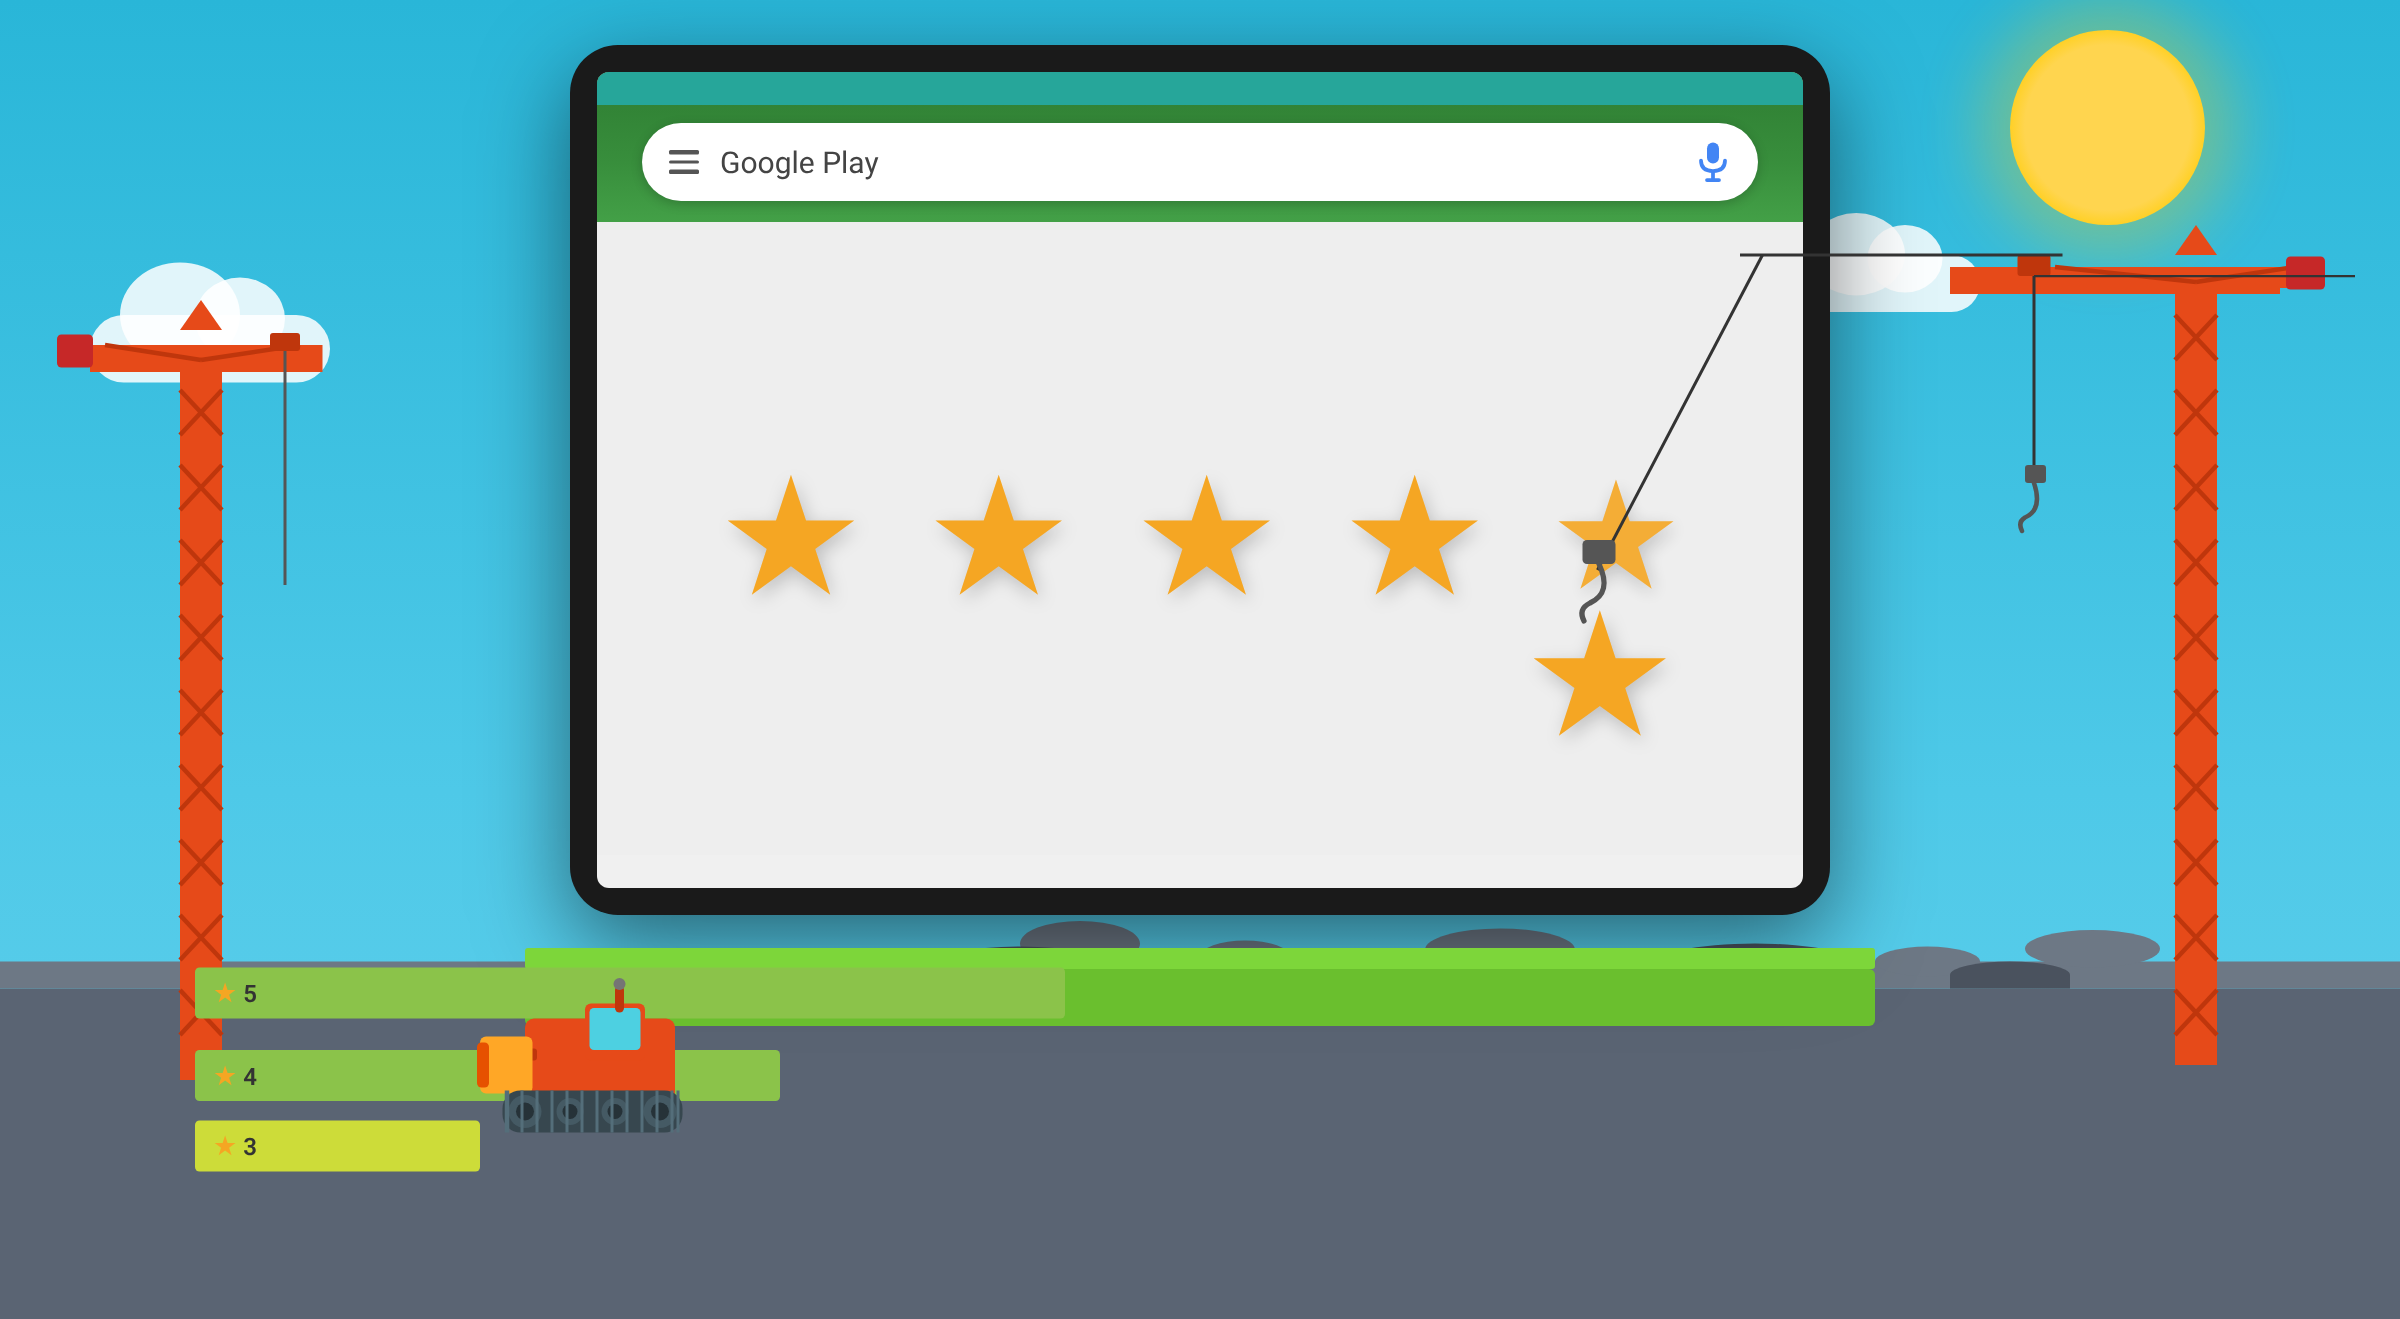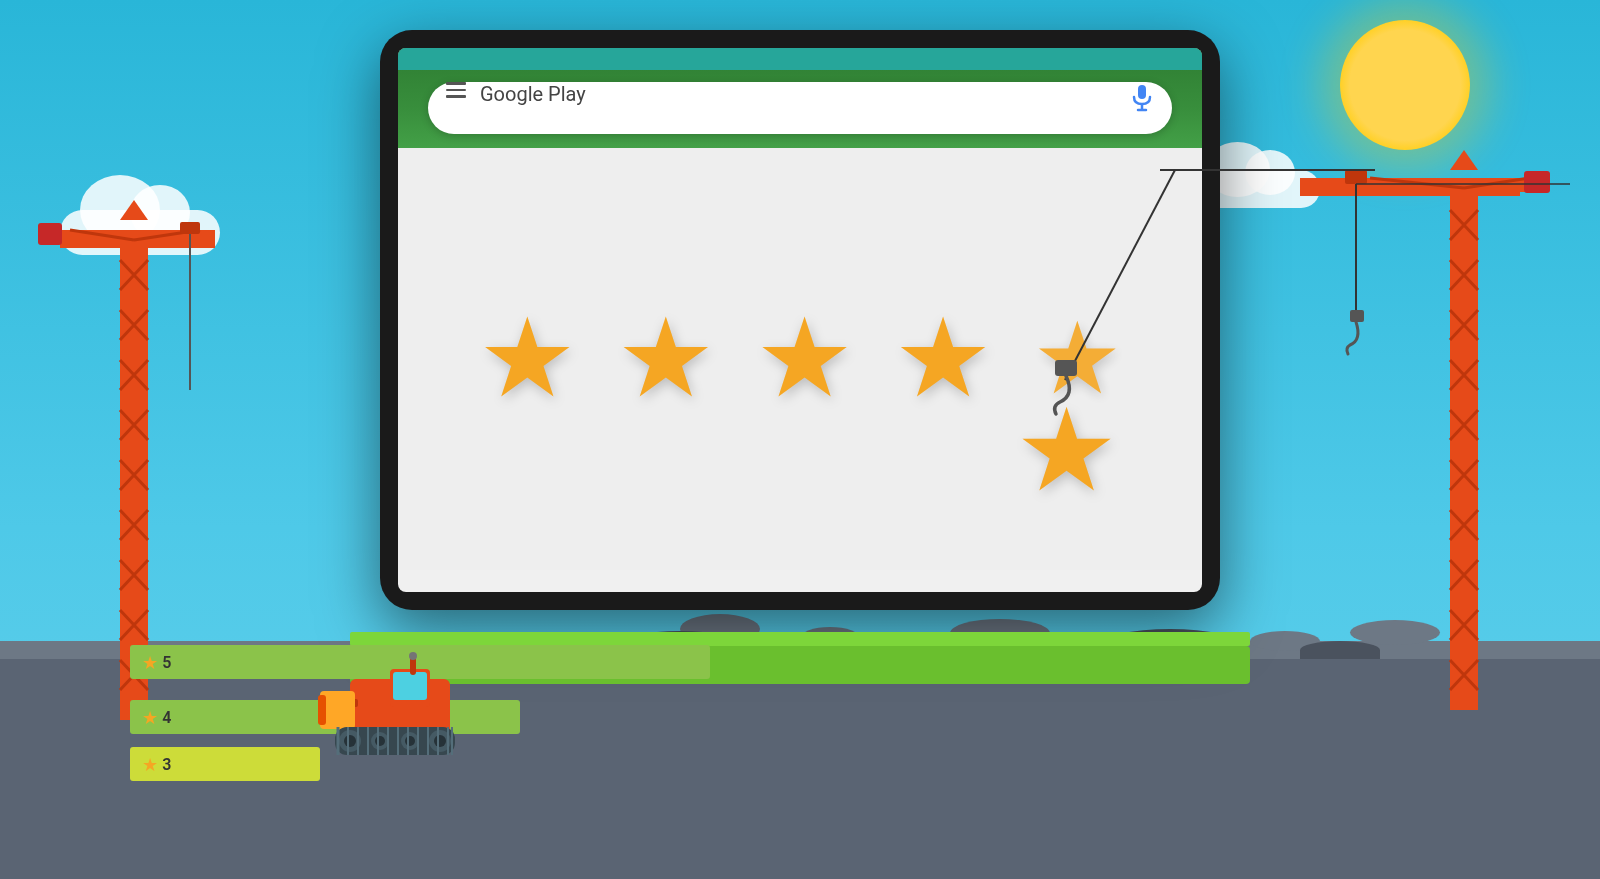--- a/index.html
+++ b/index.html
@@ -144,20 +144,21 @@
     }
     .search-bar {
       position: absolute;
       bottom: 14px;
       left: 30px;
       right: 30px;
       height: 52px;
       background: white;
       border-radius: 26px;
       display: flex;
+      align-items: center;
       padding: 0 18px;
       gap: 14px;
       box-shadow: 0 2px 8px rgba(0,0,0,0.2);
     }
     .hamburger {
       display: flex;
       flex-direction: column;
       gap: 4px;
       flex-shrink: 0;
     }

